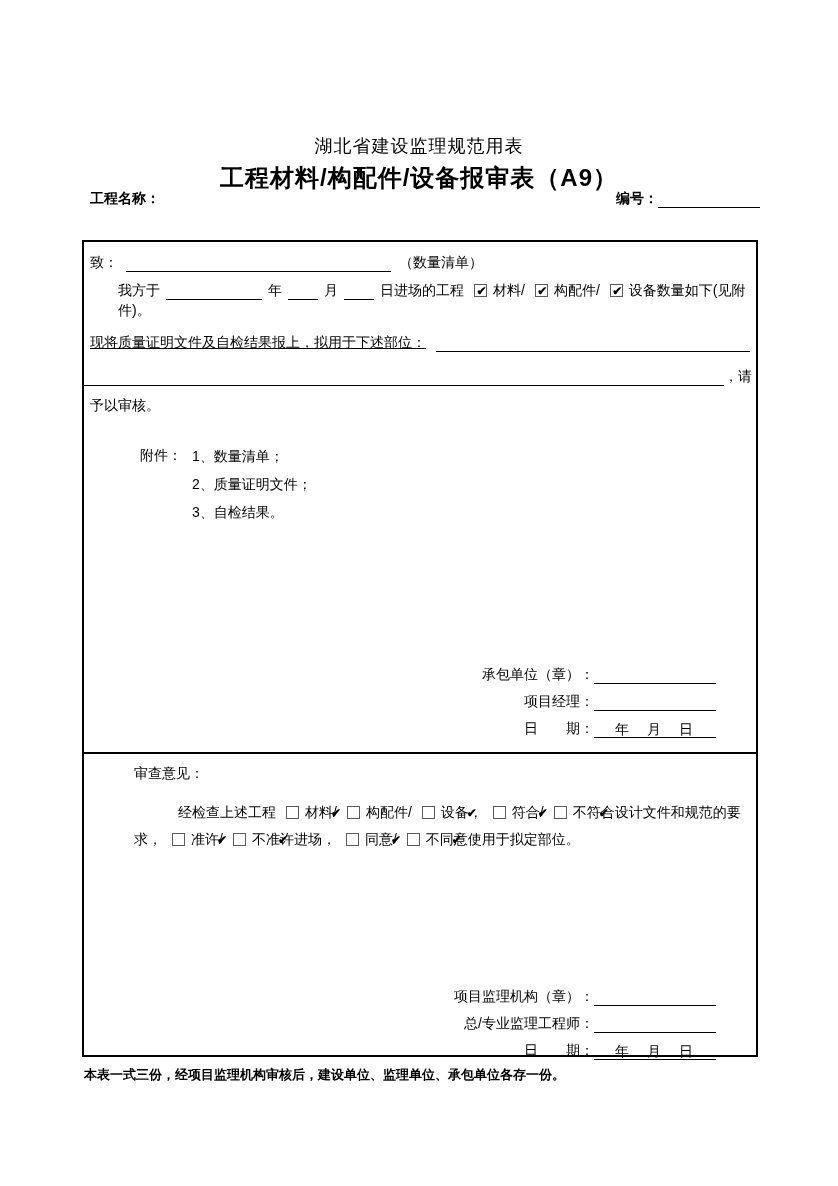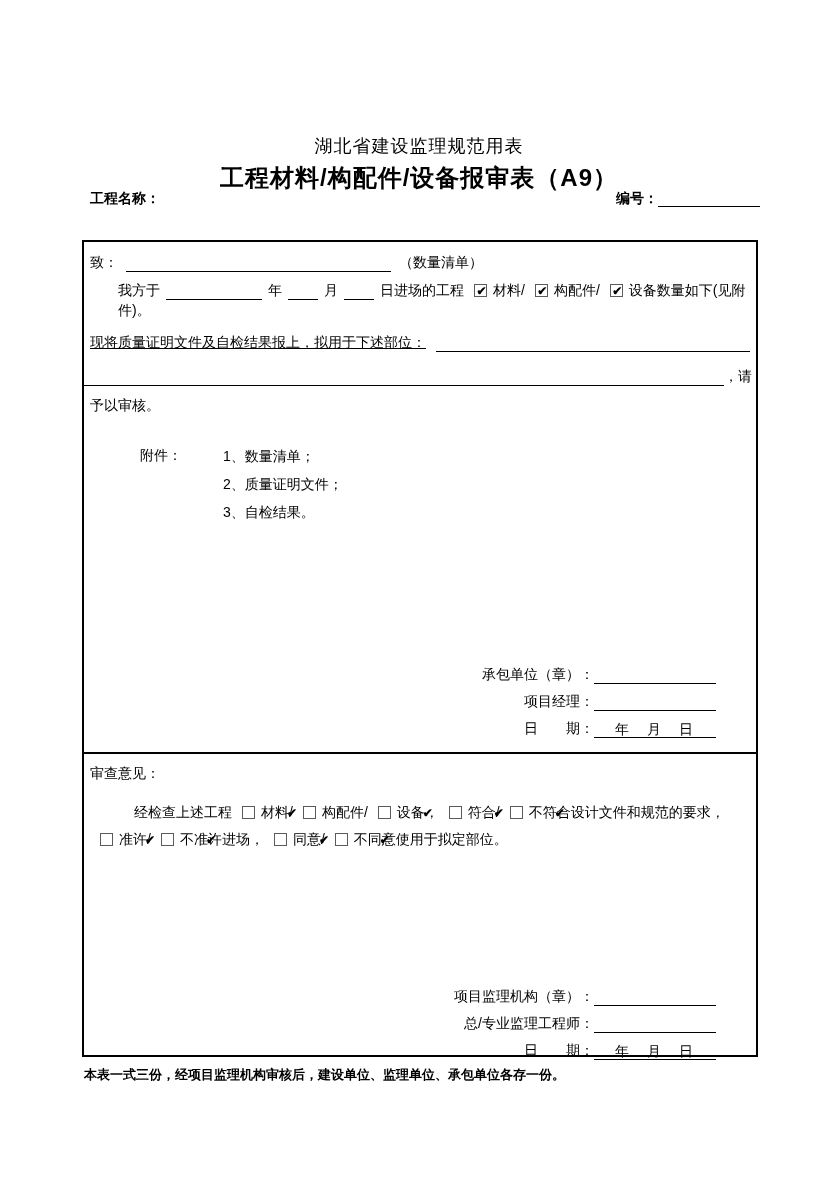--- a/index.html
+++ b/index.html
@@ -15,49 +15,49 @@
   }
   .form-title {
     position:absolute; top:162px; left:0; width:100%;
     text-align:center; font-size:24px; font-weight:bold; letter-spacing:1px;
   }
   .meta-row {
     position:absolute; top:190px; left:90px; width:670px;
     display:flex; justify-content:space-between; align-items:flex-end;
     font-weight:bold;
   }
-  .meta-right { display:flex; align-items:flex-start;margin-left:8px; }
+  .meta-right { display:flex; align-items:center;margin-left:8px; }
   .blank { display:inline-block; border-bottom:1px solid #000; height:17px; vertical-align:bottom; }
   .form-box {
     position:absolute; left:82px; top:240px; width:676px; height:817px;
     border:2px solid #000;
   }
   .sec1 { height:502px; border-bottom:2px solid #000; position:relative; }
-  .sec2 { height:309px; position:relative; }
+  .sec2 { height:309px; position:relative;padding-left:44px; }
   .row { line-height:20px; }
   .row-to { margin:10px 6px 0 6px; display:flex; align-items:flex-end; }
   .row-to .blank { width:265px; margin:0 8px; }
   .row-entry { margin:8px 6px 0 34px; }
   .row-entry .blank.b1 { width:96px; margin:0 6px; }
   .row-entry .blank.b2 { width:30px; margin:0 6px; }
   .row-docs { margin:12px 6px 0 6px; display:flex; align-items:flex-end;text-decoration:underline; }
   .row-docs .blank { flex:1; margin-left:10px; }
   .row-please { margin-top:14px; display:flex; align-items:flex-end; padding-right:4px; }
   .row-please .blank { flex:1; }
   .row-approve { margin:9px 6px 0 6px; }
   .cb {
     display:inline-block; width:13px; height:13px;
     border:1px solid #5a5a5a; background:#fff; position:relative;
     vertical-align:-2px; margin:0 6px 0 10px;
   }
   .cb[data-checked="true"]::after {
     content:"✔"; position:absolute; left:0; top:-1px; width:13px;
     font-size:12px; line-height:14px; text-align:center; color:#000; font-weight:bold;
   }
-  .attachments { margin:32px 0 0 56px; display:flex;gap:31px; }
+  .attachments { margin:32px 0 0 56px; display:flex; }
   .attachments .att-label { width:52px; }
   .attachments .att-item { margin-bottom:10px; line-height:18px; }
   .sign-block { position:absolute; right:40px; bottom:14px; }
   .sign-row { display:flex; justify-content:flex-end; align-items:flex-end; margin-top:9px; }
   .sign-blank { width:122px; }
   .date-blank { text-align:center; letter-spacing:2px; }
   .review-title { margin:11px 6px 0 6px; }
   .review-para { margin:16px 6px 0 6px; line-height:27px; text-indent:44px; }
   .footer-note { position:absolute; left:84px; top:1066px; font-size:13px; font-weight:bold;text-align:center; }
 </style>

